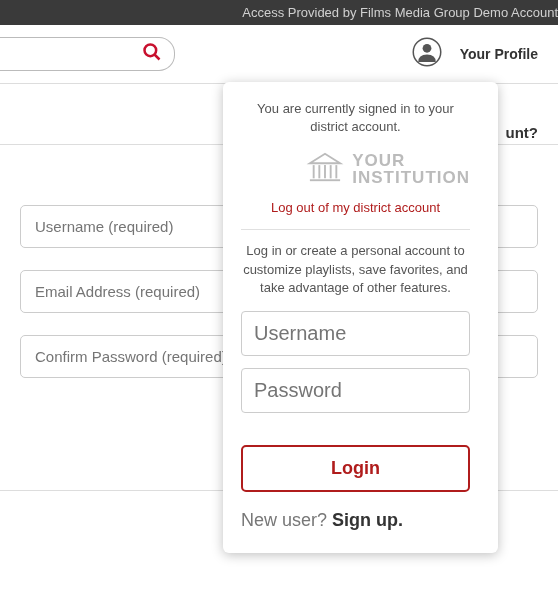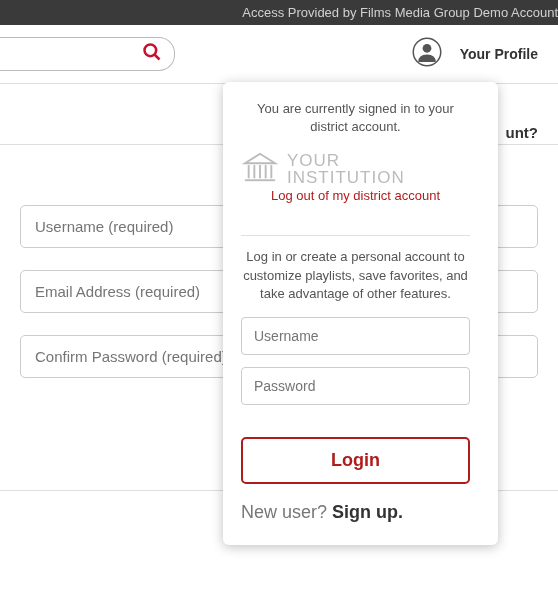--- a/index.html
+++ b/index.html
@@ -90,48 +90,50 @@
     .popup-msg {
       font-size: 13px;
       color: #555;
       text-align: center;
       line-height: 1.4;
       margin-bottom: 14px;
     }
     .inst-logo {
       display: flex;
       align-items: center;
-      justify-content: flex-start;
+      justify-content: flex-end;
       gap: 8px;
+      margin-bottom: 12px;
+      font-weight: bold;
     }
     .inst-text {
       color: #bbb;
       font-size: 17px;
       line-height: 1.05;
       letter-spacing: 1px;
     }
     .logout-link {
       display: block;
       text-align: center;
       color: #b01c1c;
       font-size: 13px;
       text-decoration: none;
-      margin-bottom: 32px;
+      margin-bottom: 14px;
     }
     .popup hr {
       border: none;
       border-top: 1px solid #e0e0e0;
       margin: 8px 0 12px 0;
     }
     .popup-input {
       width: 100%;
       border: 1px solid #ccc;
       border-radius: 4px;
       padding: 10px 12px;
-      font-size: 14px;
+      font-size: 20px;
       margin-bottom: 12px;
     }
     .login-btn {
       width: 100%;
       border: 2px solid #b01c1c;
       background: #fff;
       color: #b01c1c;
       font-size: 18px;
       font-weight: bold;
       padding: 11px 0;

